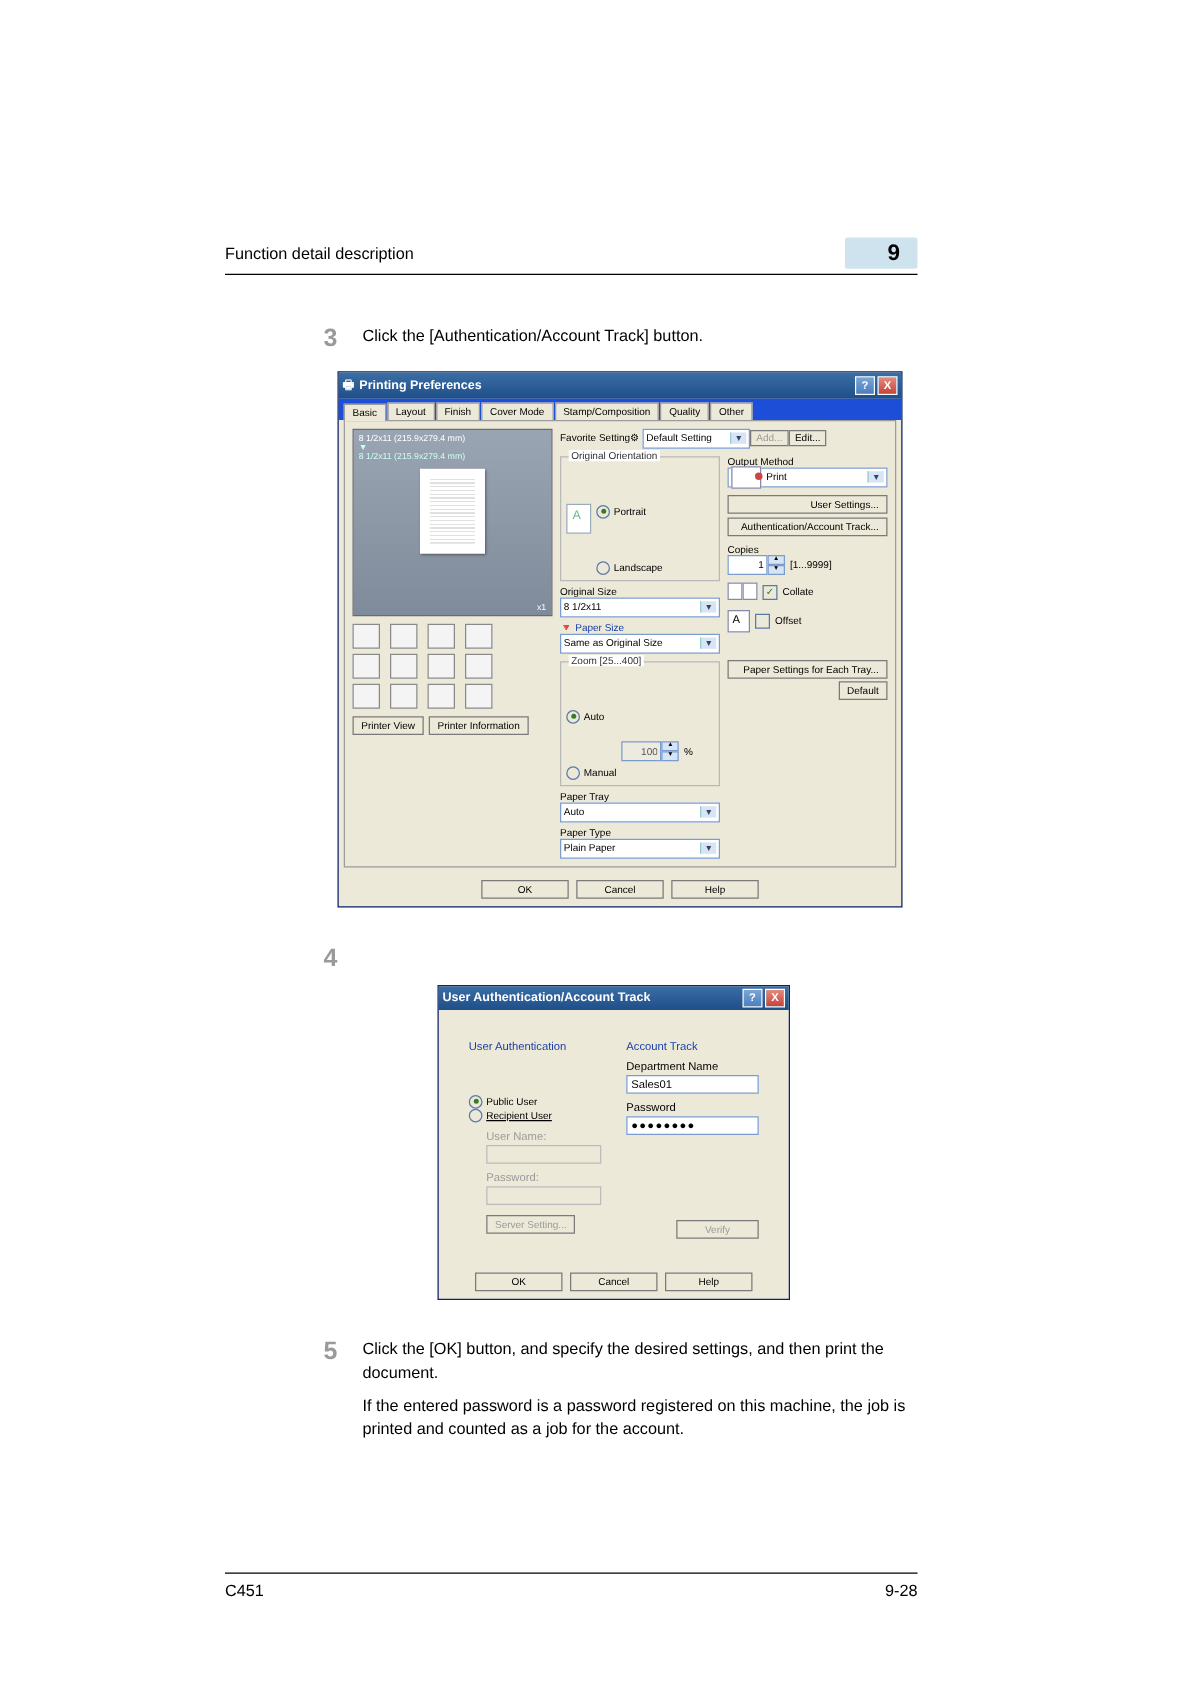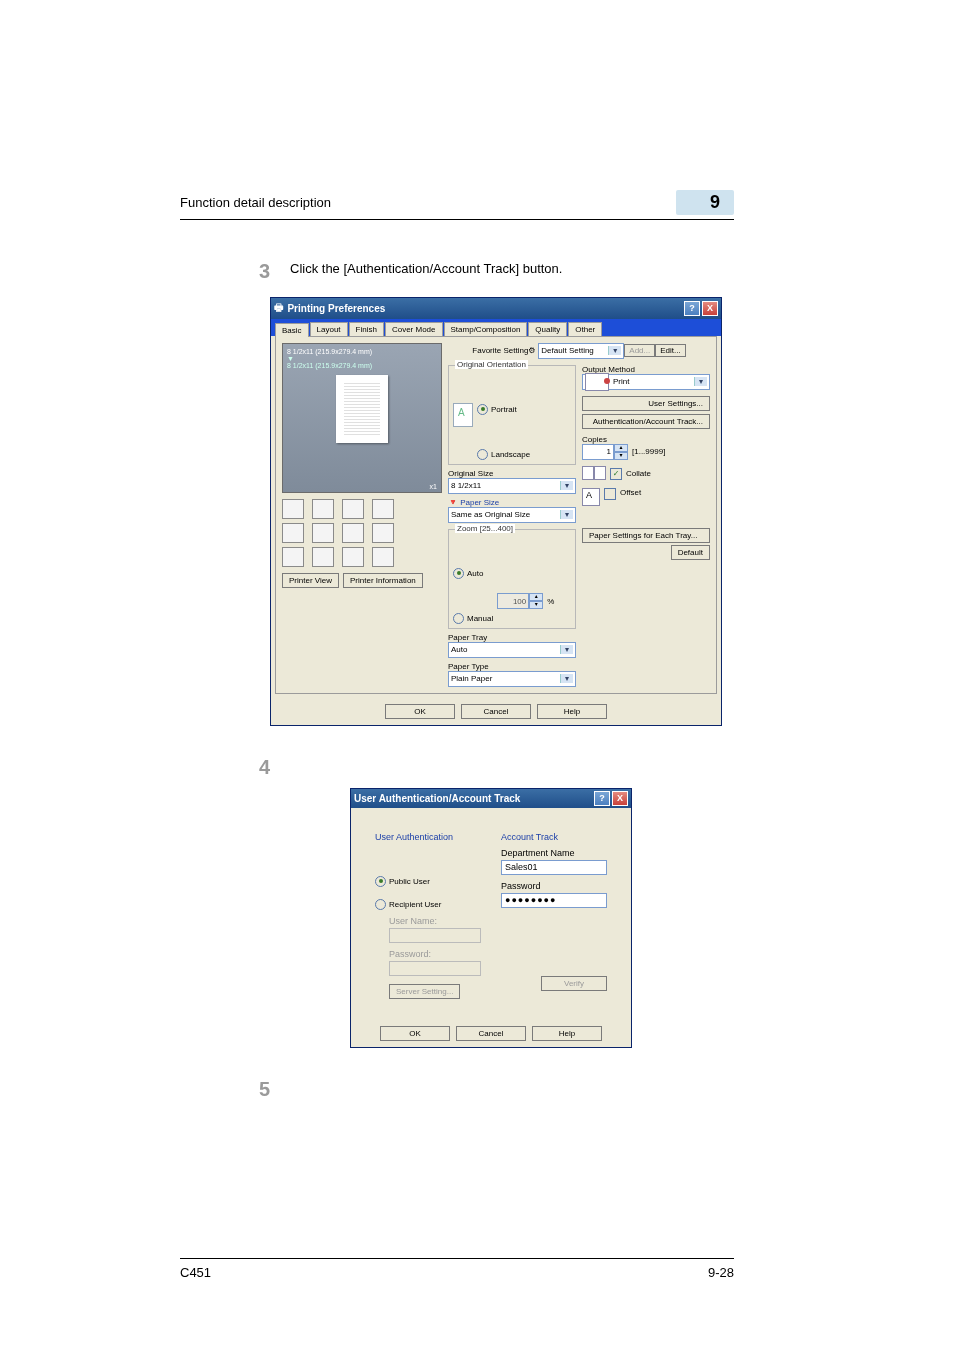--- a/index.html
+++ b/index.html
@@ -108,21 +108,21 @@
   .preview .pp1, .preview .pp2 { font-size:7px; }
   .pagepic { background:#fff; width:52px; height:68px; margin:6px auto; box-shadow:1px 1px 2px rgba(0,0,0,.4); position:relative;}
   .pagepic::before{content:""; position:absolute; left:8px; right:8px; top:8px; bottom:8px; background:repeating-linear-gradient(#e0e0e0,#e0e0e0 1px,#fff 1px,#fff 3px);}
   .iconrow { display:flex; gap:8px; margin-top:6px; }
   .iconbox { width:20px; height:18px; border:1px solid #8a8a8a; background:#f4f4f4; }
   .iconrow2 { margin-top:4px; }
   .btnrow-l { display:flex; gap:4px; margin-top:6px; }
   .wbtn { border:1px solid #7a7a7a; background:#ece9d8; padding:2px 6px; font-size:8px; }
   .wbtn.small { padding:1px 4px; }
   .wbtn.disabled { color:#9a9a9a; }
-  .favrow { display:flex; align-items:center; gap:0; margin-bottom:6px; font-size:8px;justify-content:center;}
+  .favrow { display:flex; align-items:center; gap:0; margin-bottom:6px; font-size:8px;}
   .gearico { width:10px; height:10px; display:inline-block; }
   .drop { border:1px solid #7a9ccf; background:#fff; height:14px; display:flex; align-items:center; padding:0 2px; font-size:8px;}
   .drop .arr { margin-left:auto; width:12px; text-align:center; background:#d6e4f4; border-left:1px solid #9cc; color:#346; }
   .group { border:1px solid #b8b8b8; padding:4px; margin-bottom:4px; position:relative; }
   .group .gt { position:absolute; top:-6px; left:6px; background:#ffffff; padding:0 2px; font-size:8px; color:#333; }
   .lbl8 { font-size:8px; }
   .radio { display:flex; align-items:center; gap:3px; font-size:8px;margin-top:34px;}
   .radio .dot { width:9px; height:9px; border:1px solid #5a7aab; border-radius:50%; display:inline-flex; align-items:center; justify-content:center;}
   .radio.sel .dot::after{content:""; width:4px; height:4px; border-radius:50%; background:#3a7b2a;}
   .chk { width:10px; height:10px; border:1px solid #5a7aab; display:inline-flex; align-items:center; justify-content:center; font-size:8px; color:#2a7a2a;}
@@ -330,26 +330,26 @@
                         <div>▾</div>
                       </div>
                     </div>
                   <span class="lbl8">[1...9999]</span>
                 </div>
                 <div style="display:flex;align-items:center;gap:4px;margin-top:6px;">
                   <span class="collico"></span>
                   <span class="chk">✓</span>
                   <span class="lbl8">Collate</span>
                 </div>
-                <div style="display:flex;align-items:flex-start;gap:4px;margin-top:6px;">
+                <div style="display:flex;align-items:center;gap:4px;margin-top:6px;">
                   <span class="offico"></span>
                   <span class="chk"></span>
                   <span class="lbl8">Offset</span>
                 </div>
-                <div style="margin-top:22px;">
+                <div style="margin-top:22px;text-align:right;">
                     <span class="wbtn" style="display:block;">Paper Settings for Each Tray...</span>
                   </div>
                 <div style="margin-top:4px;text-align:right;"><span class="wbtn">Default</span></div>
               </div>
             </div>
           </div>
         </div>
       </div>
       <div class="dlg-bottom">
         <span class="wbtn ok">OK</span>
@@ -372,21 +372,21 @@
         <span class="winbtn help">?</span>
         <span class="winbtn close">X</span>
       </div>
       <div class="d2body">
         <div class="d2col">
           <div class="d2h">User Authentication</div>
           <div class="radio sel">
               <span class="dot"></span>
               <span>Public User</span>
             </div>
-          <div class="radio" style="margin-top:12px;">
+          <div class="radio" style="margin-top:0;text-decoration:underline;">
               <span class="dot"></span>
               <span>Recipient User</span>
             </div>
           <div style="padding-left:14px;">
             <div class="lbl9 dis" style="margin-top:6px;">User Name:</div>
             <input class="tin" disabled="" style="">
             <div class="lbl9 dis" style="margin-top:6px;">Password:</div>
             <input class="tin" disabled="" style="">
             <div style="margin-top:10px;"><span class="wbtn disabled">Server Setting...</span></div>
           </div>
@@ -403,20 +403,24 @@
       <div class="dlg-bottom">
         <span class="wbtn ok">OK</span>
         <span class="wbtn ok">Cancel</span>
         <span class="wbtn ok">Help</span>
       </div>
     </div>
   </div>
 
   <div class="step-row">
     <div class="step-num">5</div>
+    <div class="step-body">
+      <p>Click the [OK] button, and specify the desired settings, and then print the document.</p>
+      <p>If the entered password is a password registered on this machine, the job is printed and counted as a job for the account.</p>
+    </div>
   </div>
 
   <div class="footer">
     <span>C451</span>
     <span>9-28</span>
   </div>
 
 </div>
 
 </body></html>

